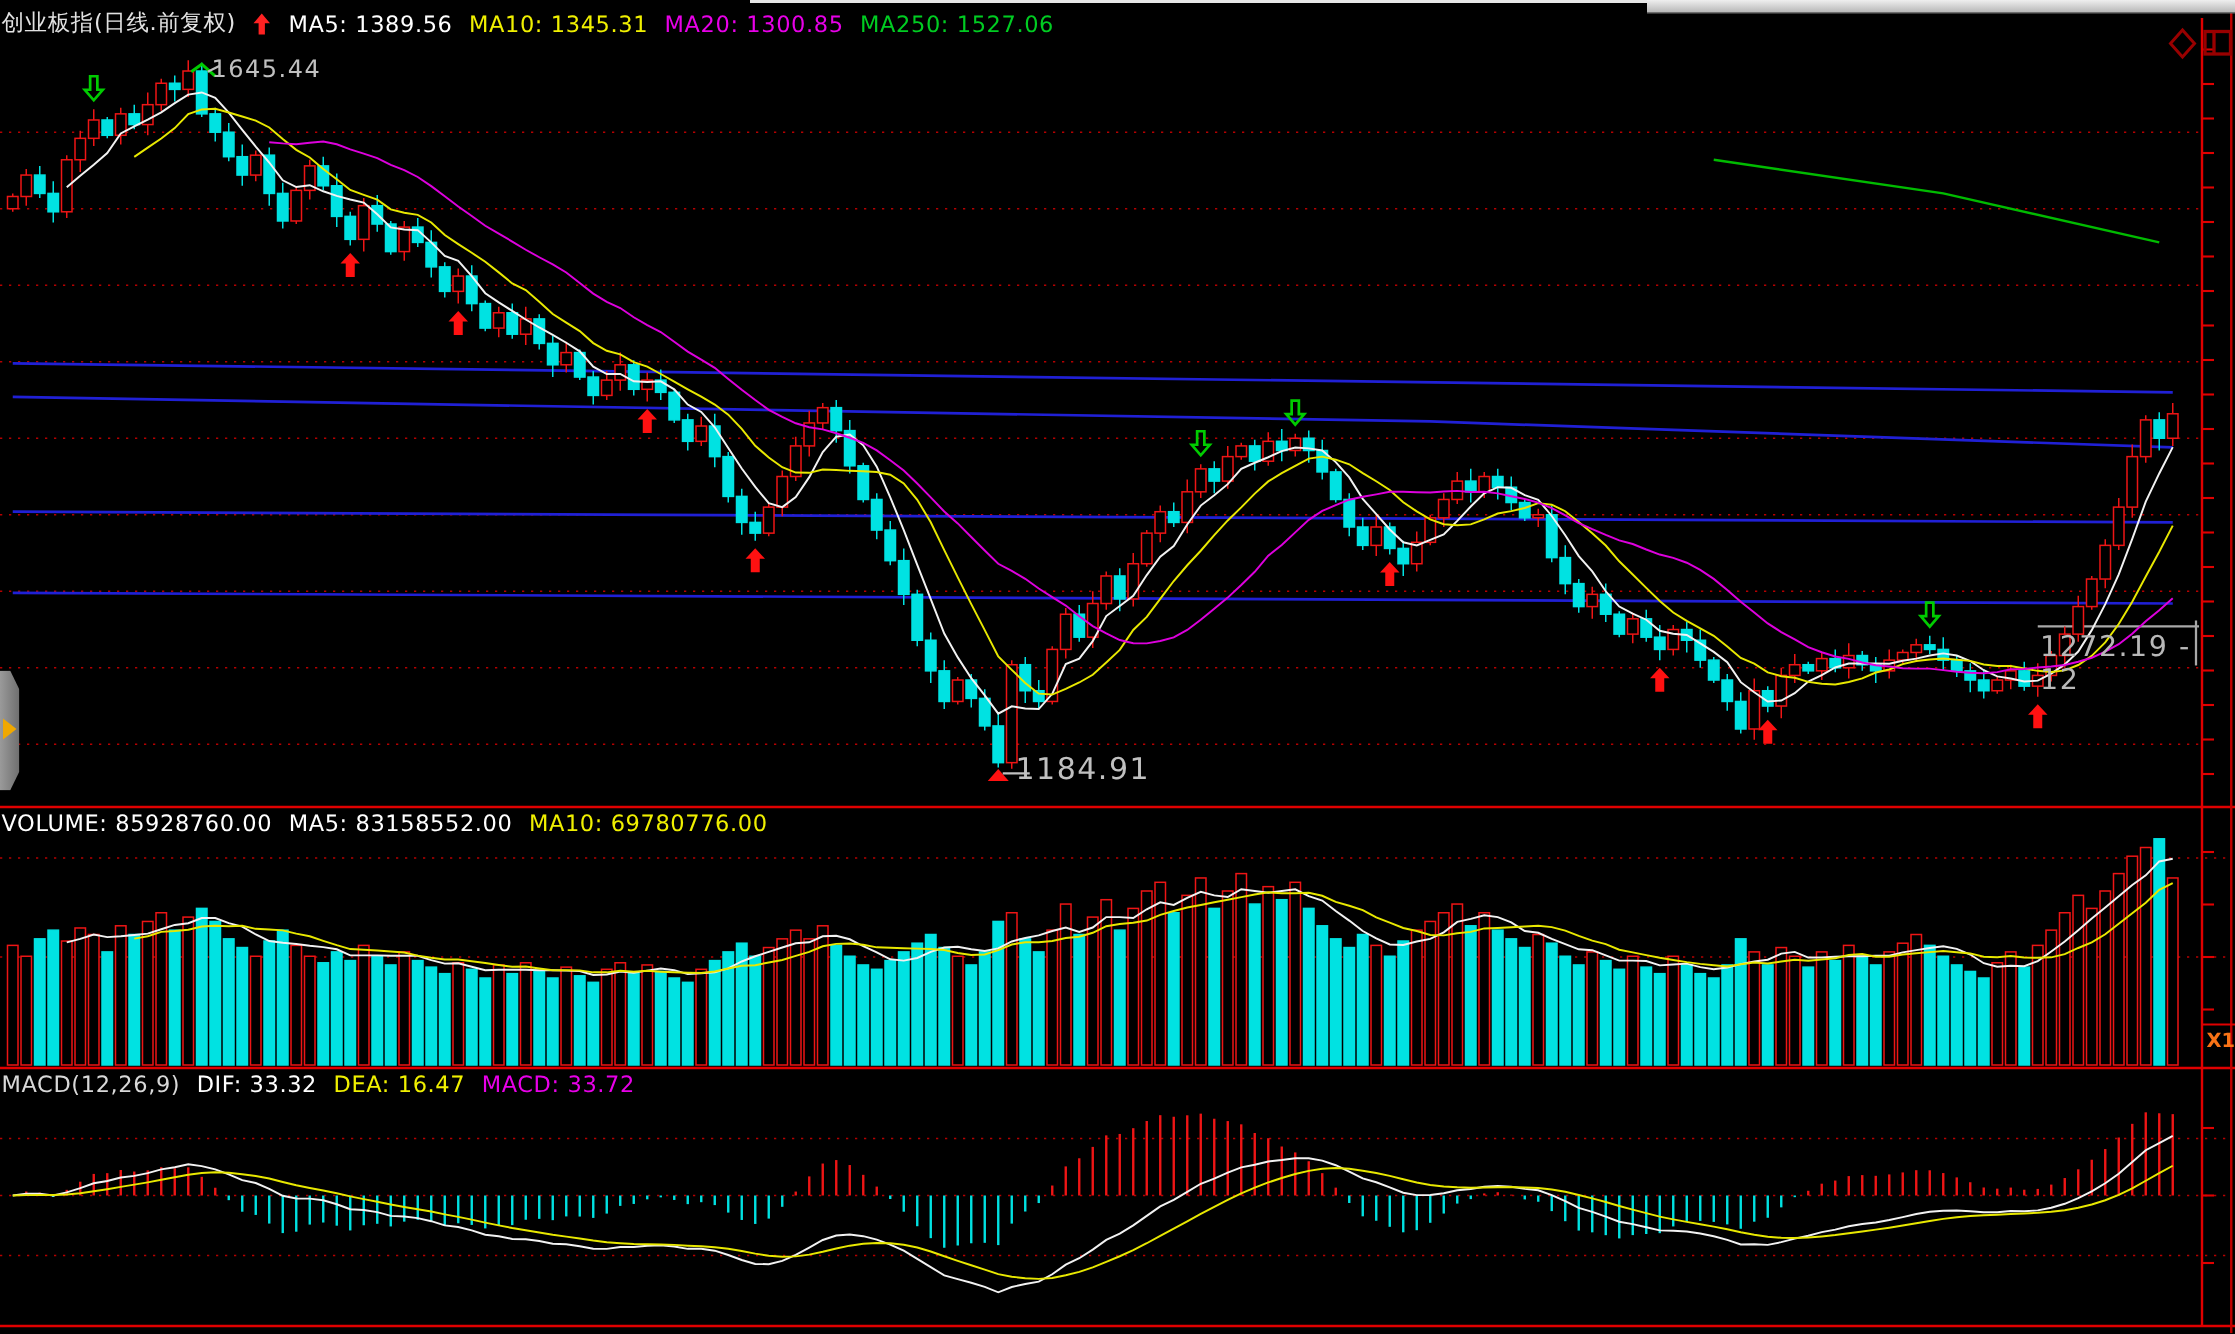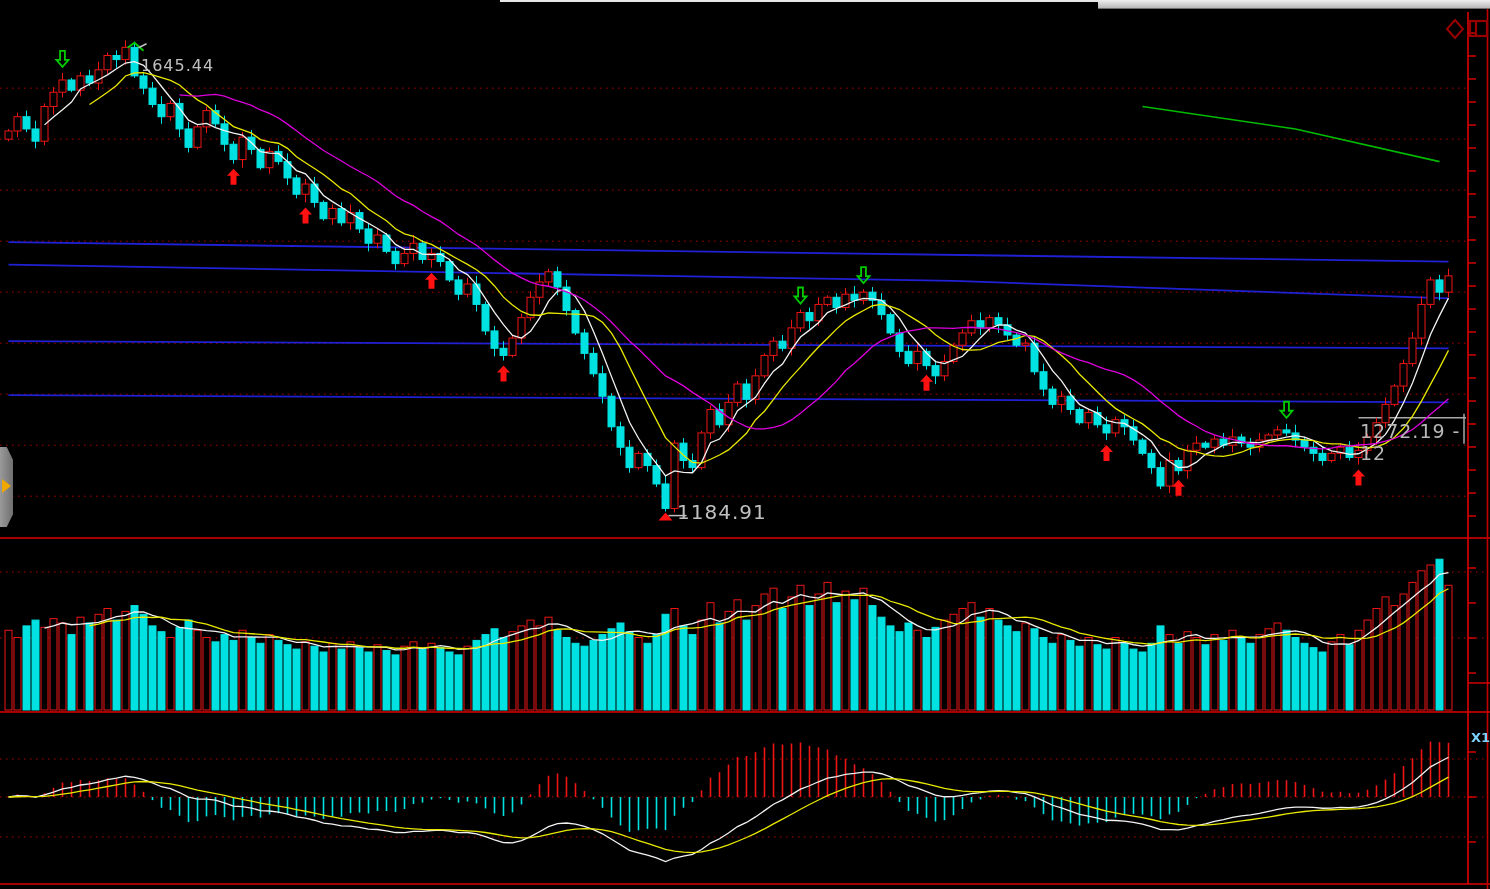--- a/index.html
+++ b/index.html
@@ -7,24 +7,24 @@
           font-family:"DejaVu Sans","Liberation Sans",sans-serif;}
   #chart-svg{position:absolute;left:0;top:0;}
   .hdr{position:absolute;display:flex;gap:11px;align-items:center;font-size:15px;
        font-weight:500;letter-spacing:.4px;white-space:nowrap;z-index:5;}
   .hdr span{display:inline-block;}
   #main-header{left:1px;top:6px;}
   #vol-header{left:1px;top:540px;}
   #macd-header{left:1px;top:714px;}
   .title{color:#e2e2e2;}
   .annot{position:absolute;z-index:6;color:#c0c0c0;}
-  #high-label{left:141px;top:36px;font-size:16px;letter-spacing:1px;margin-top:20px;}
+  #high-label{left:141px;top:36px;font-size:16px;letter-spacing:1px;}
   #low-label{left:677px;top:500px;font-size:20px;letter-spacing:1px;}
   #level-label{left:1360px;top:420px;font-size:19px;color:#b8b8b8;letter-spacing:1px;}
-  #x1-label{left:1471px;top:687px;font-size:13px;color:#7dd3fc;font-weight:bold;margin-top:43px;}
+  #x1-label{left:1471px;top:687px;font-size:13px;color:#f97316;font-weight:bold;}
   #top-strip-thin{position:absolute;left:500px;top:0;width:598px;height:2px;background:#e6e6e6;z-index:4;}
   #top-strip{position:absolute;left:1098px;top:0;width:392px;height:8px;z-index:4;
              background:linear-gradient(#efefef,#b9b9b9);border-bottom:1px solid #6e6e6e;}
   #flyout-handle{position:absolute;left:0;top:447px;width:13px;height:80px;z-index:6;
                  background:linear-gradient(90deg,#9a9a9a,#6f6f6f);
                  clip-path:polygon(0 0,52% 0,100% 16%,100% 84%,52% 100%,0 100%);}
   #flyout-arrow{position:absolute;left:2px;top:479px;width:0;height:0;z-index:7;
                 border-left:9px solid #f0a800;border-top:7px solid transparent;border-bottom:7px solid transparent;}
   #tr-icons{position:absolute;left:1440px;top:16px;z-index:6;}
 </style>
@@ -781,22 +781,49 @@
         <line x1="1468" y1="603" x2="1476" y2="603" stroke="#e00000" stroke-width="1.4"></line>
         <line x1="1468" y1="638" x2="1476" y2="638" stroke="#e00000" stroke-width="1.4"></line>
         <line x1="1468" y1="673" x2="1476" y2="673" stroke="#e00000" stroke-width="1.4"></line>
         <line x1="1468" y1="752" x2="1476" y2="752" stroke="#e00000" stroke-width="1.4"></line>
         <line x1="1468" y1="797" x2="1476" y2="797" stroke="#e00000" stroke-width="1.4"></line>
         <line x1="1468" y1="842" x2="1476" y2="842" stroke="#e00000" stroke-width="1.4"></line>
         <line x1="1468" y1="683" x2="1490" y2="683" stroke="#e00000" stroke-width="1.4"></line>
       </g>
     </svg>
 
-
-
+  <div id="main-header" class="hdr">
+    <span class="title">创业板指(日线.前复权)</span>
+    <svg width="13" height="16">
+      <path d="M6.5,1 L12,7.5 L8.6,7.5 L8.6,15 L4.4,15 L4.4,7.5 L1,7.5 Z" fill="#ff2222"></path>
+    </svg>
+    <span style="display:flex;gap:11px;">
+        <span style="color: rgb(255, 255, 255);">MA5: 1389.56</span>
+        <span style="color: rgb(240, 240, 0);">MA10: 1345.31</span>
+        <span style="color: rgb(232, 0, 232);">MA20: 1300.85</span>
+        <span style="color: rgb(0, 204, 34);">MA250: 1527.06</span>
+      </span>
+  </div>
+
+  <div id="vol-header" class="hdr">
+    <span style="display:flex;gap:11px;">
+        <span style="color: rgb(255, 255, 255);">VOLUME: 85928760.00</span>
+        <span style="color: rgb(255, 255, 255);">MA5: 83158552.00</span>
+        <span style="color: rgb(240, 240, 0);">MA10: 69780776.00</span>
+      </span>
+  </div>
+
+  <div id="macd-header" class="hdr">
+    <span style="display:flex;gap:11px;">
+        <span style="color: rgb(216, 216, 216);">MACD(12,26,9)</span>
+        <span style="color: rgb(255, 255, 255);">DIF: 33.32</span>
+        <span style="color: rgb(240, 240, 0);">DEA: 16.47</span>
+        <span style="color: rgb(232, 0, 232);">MACD: 33.72</span>
+      </span>
+  </div>
 
   <div id="high-label" class="annot">1645.44</div>
   <div id="low-label" class="annot">1184.91</div>
   <div id="level-label" class="annot">1272.19 - 12</div>
   <div id="x1-label" class="annot">X1</div>
 
   <div id="flyout-handle"></div>
   <div id="flyout-arrow"></div>
 
   <svg id="tr-icons" width="50" height="32">

